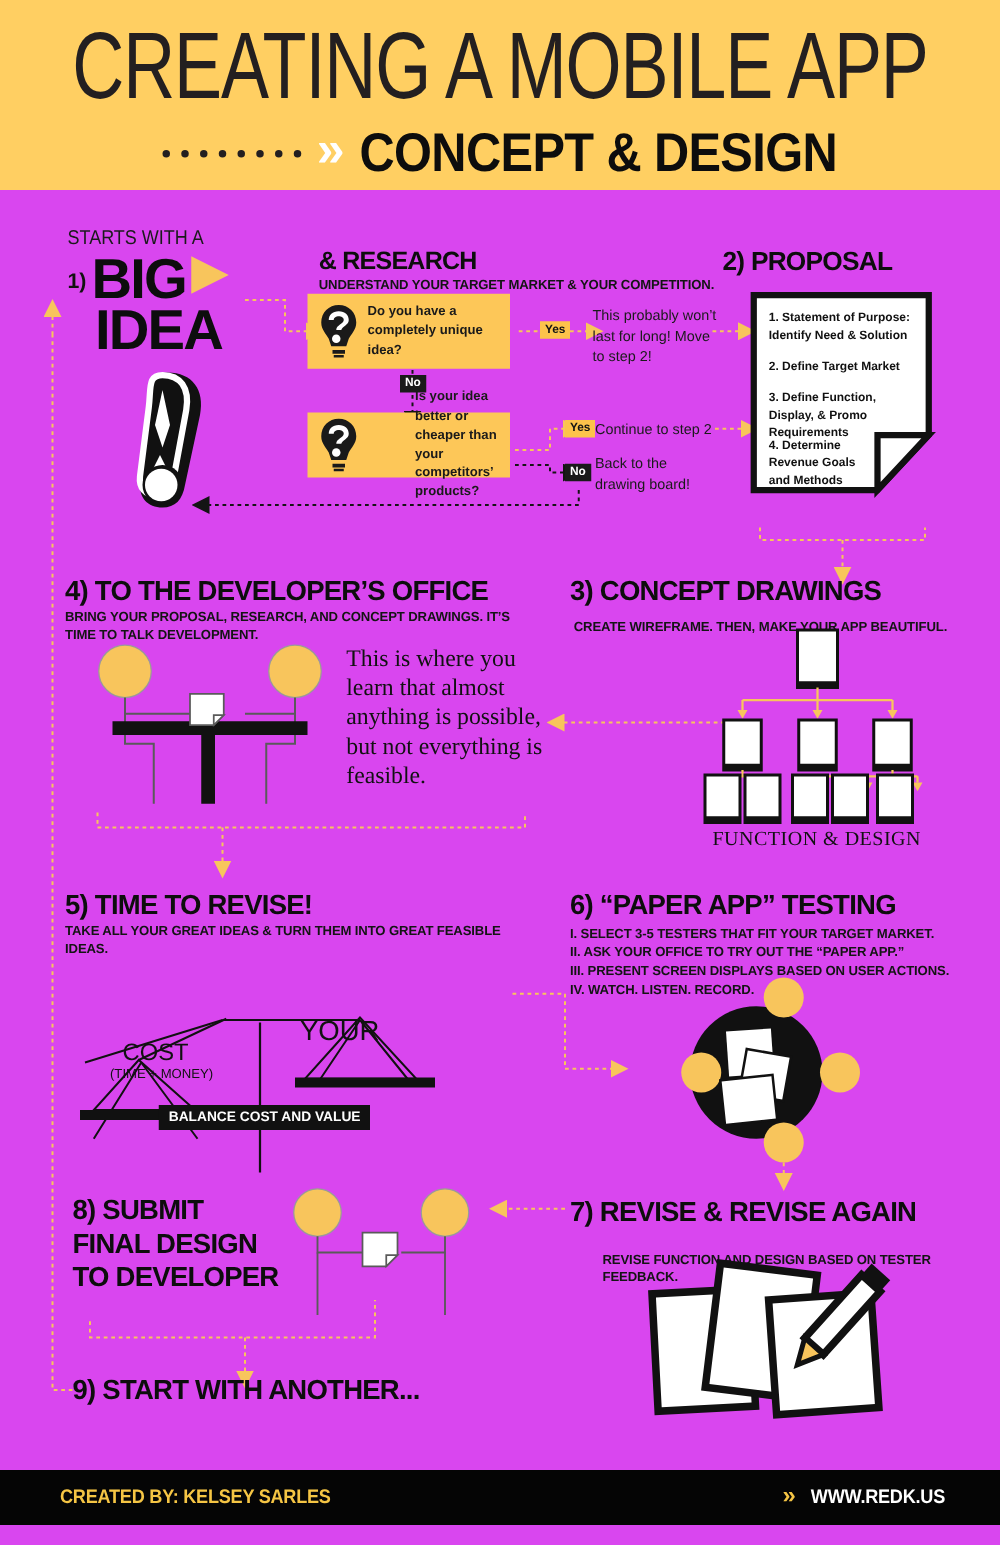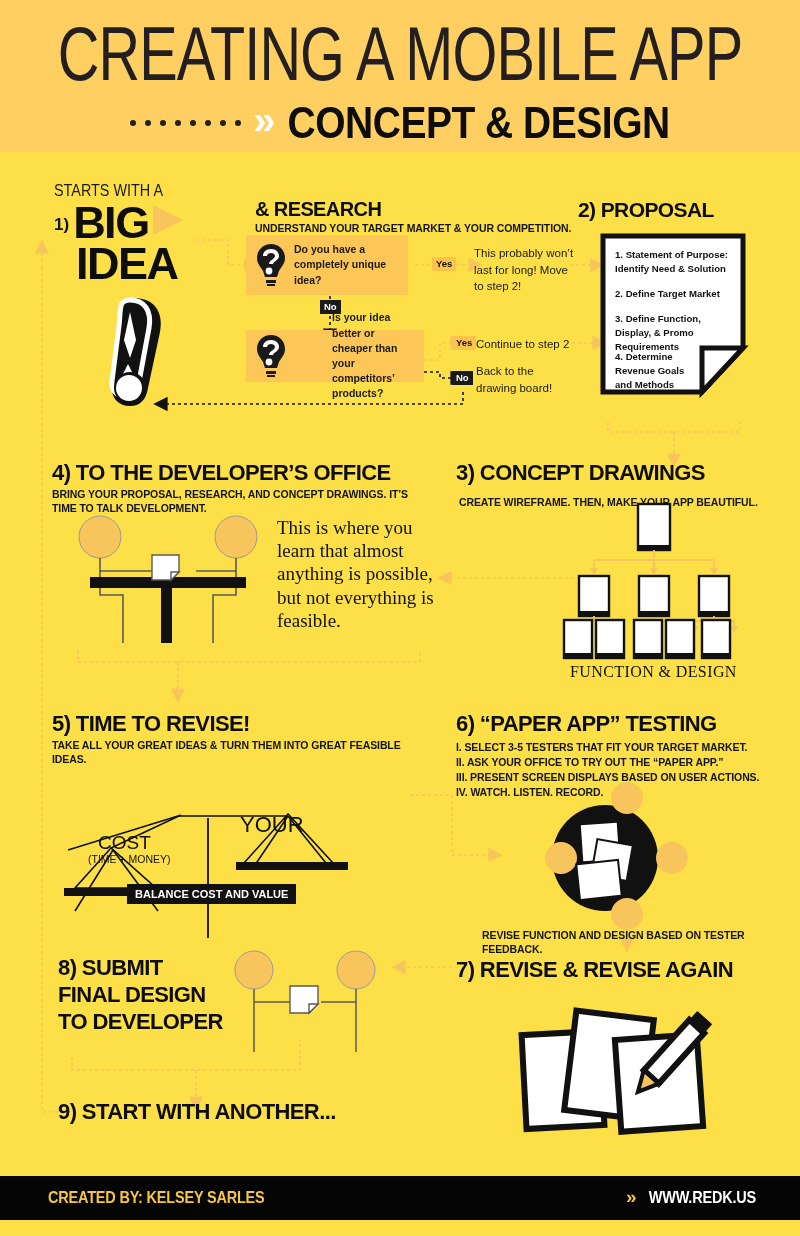--- a/index.html
+++ b/index.html
@@ -2,21 +2,21 @@
 <html><head>
 <meta charset="utf-8">
 <style>
   * { box-sizing: border-box; margin: 0; padding: 0; }
   html, body {
     width: 800px; height: 1236px;
     background: #ffffff;
     font-family: "Liberation Sans", sans-serif;
     overflow: hidden;
   }
-  #page { position: relative; width: 800px; height: 1236px; background:#fde047; }
+  #page { position: relative; width: 800px; height: 1236px; background:#d946ef; }
 
   
   .header {
     position: absolute; left: 0; top: 0; width: 800px; height: 152px;
     background: #FFCF62;
   }
   .header-title {
     position: absolute; left: 50%; transform: translateX(-50%); top: 18px;
     font-family: "Liberation Sans Narrow", "Liberation Sans", sans-serif;
     font-size: 62px; font-weight: 400; letter-spacing: -1px;
@@ -212,21 +212,21 @@
       <circle cx="13" cy="28" r="3.4" fill="#fff"></circle>
     </svg>
     <div class="qtext">Do you have a completely unique idea?</div>
   </div>
 
   <div class="badge yes" style="left:432px; top:257px;">Yes</div>
   <div class="body-txt" style="left:474px; top:245px; width:100px;">This probably won’t last for long! Move to step 2!</div>
 
   <div class="badge no" style="left:320px; top:300px;">No</div>
 
-  <div class="qbox" style="left:246px; top:330px; width:178px; height:52px;gap:46px;">
+  <div class="qbox" style="left:246px; top:330px; width:162px; height:52px;gap:46px;">
     <svg class="bulb" width="30" height="44" viewBox="0 0 30 44">
       <path d="M15,1 C23,1 29,7 29,15 C29,21 25,24 23,28 L21,34 L9,34 L7,28 C5,24 1,21 1,15 C1,7 7,1 15,1 Z" fill="#1a1a1a"></path>
       <path d="M10,37 h10 v3 h-10 z M11,41 h8 v2 h-8 z" fill="#1a1a1a"></path>
       <path d="M15,6 C20,6 23,9 23,13 C23,17 18,18 17,21 L13,21 C13,17 19,16 19,13 C19,11 17,10 15,10 C13,10 11,11 11,13 L7,13 C7,9 10,6 15,6 Z" fill="#fff"></path>
       <circle cx="13" cy="28" r="3.4" fill="#fff"></circle>
     </svg>
     <div class="qtext">Is your idea better or cheaper than your competitors’ products?</div>
   </div>
 
   <div class="badge yes" style="left:452px; top:336px;">Yes</div>
@@ -349,21 +349,21 @@
     <circle cx="71" cy="78" r="16" fill="#F8C55C"></circle>
     <circle cx="182" cy="78" r="16" fill="#F8C55C"></circle>
     <circle cx="137" cy="18" r="16" fill="#F8C55C"></circle>
     <circle cx="137" cy="134" r="16" fill="#F8C55C"></circle>
     <rect x="92" y="44" width="36" height="36" fill="#fff" transform="rotate(-4 110 62)"></rect>
     <rect x="104" y="62" width="36" height="36" fill="#fff" stroke="#111" stroke-width="2" transform="rotate(10 122 80)"></rect>
     <rect x="88" y="82" width="42" height="36" fill="#fff" stroke="#111" stroke-width="2" transform="rotate(-6 109 100)"></rect>
   </svg>
 
   <div class="sec-h abs" style="left:456px; top:958px; font-size:22px;">7) REVISE &amp; REVISE AGAIN</div>
-  <div class="sec-sub abs" style="left:456px; top:928px; width:330px;padding-left:26px;">REVISE FUNCTION AND DESIGN BASED ON TESTER FEEDBACK.</div>
+  <div class="sec-sub abs" style="left:456px; top:1001px; width:330px;padding-left:26px;">REVISE FUNCTION AND DESIGN BASED ON TESTER FEEDBACK.</div>
 
   <svg class="abs" style="left:512px; top:1005px;" width="215" height="130" viewBox="0 0 215 130">
     <rect x="12" y="28" width="78" height="94" fill="#fff" stroke="#111" stroke-width="6" transform="rotate(-3 51 75)"></rect>
     <rect x="58" y="10" width="78" height="100" fill="#fff" stroke="#111" stroke-width="6" transform="rotate(7 97 60)"></rect>
     <rect x="106" y="32" width="82" height="92" fill="#fff" stroke="#111" stroke-width="6" transform="rotate(-4 147 78)"></rect>
     <g transform="rotate(42 150 75)">
       <rect x="130" y="12" width="20" height="68" fill="#fff" stroke="#111" stroke-width="6"></rect>
       <rect x="130" y="0" width="20" height="14" fill="#111"></rect>
       <path d="M130,80 L140,100 L150,80 z" fill="#F8C55C" stroke="#111" stroke-width="4"></path>
     </g>

